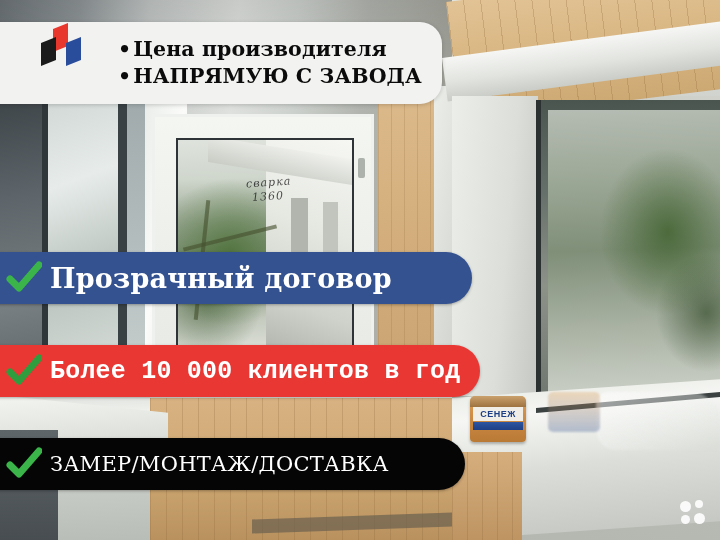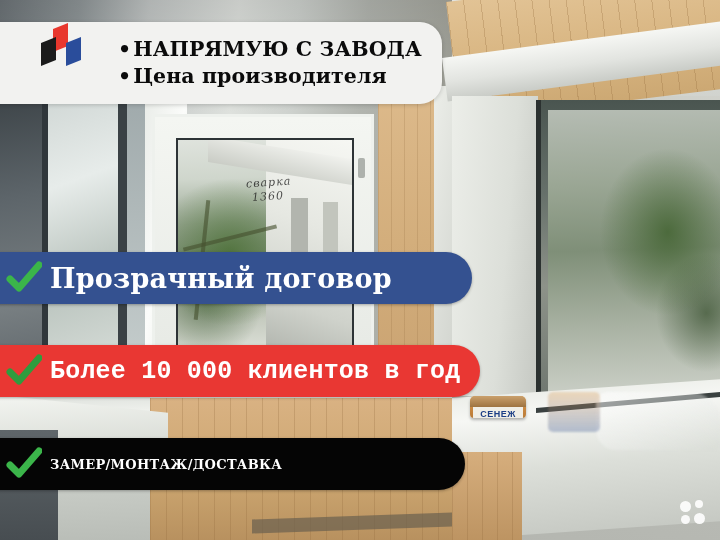--- a/index.html
+++ b/index.html
@@ -273,21 +273,21 @@
     left: 84px; top: 408px;
     width: 186px; height: 5px;
     background: #3a4140;
     transform: skewY(-5deg);
     transform-origin: left top;
   }
   
   .can {
     position: absolute;
     left: 470px; top: 396px;
-    width: 56px; height: 22px;
+    width: 56px; height: 46px;
     background: linear-gradient(180deg, #e2a45e 0%, #cf8d45 40%, #b97a36 100%);
     border-radius: 5px 5px 4px 4px;
     box-shadow: 0 2px 3px rgba(0,0,0,0.28);
     overflow: hidden;
   }
   .can-lid {
     position: absolute;
     left: 0; top: 0;
     width: 100%; height: 11px;
     background: linear-gradient(180deg, #caa06c, #9e7340);
@@ -436,22 +436,22 @@
     font-size: 25px;
     letter-spacing: 0.2px;
   }
   #banner-services {
     top: 438px;
     width: 489px;
     background: #050505;
   }
   #banner-services .blabel {
     font-family: "DejaVu Serif", serif;
-    font-weight: 700;
-    font-size: 13px;
+    font-weight: 400;
+    font-size: 21px;
     letter-spacing: 0.3px;
   }
 
   
   .avito {
     position: absolute;
     right: 14px;
     bottom: 14px;
     display: flex;
     align-items: center;
@@ -548,22 +548,22 @@
   <div class="header-panel">
     <div class="logo">
       <div class="logo-marks">
         <span class="pgram red"></span>
         <span class="pgram black"></span>
         <span class="pgram blue"></span>
       </div>
     </div>
 
     <div class="header-lines">
+      <div class="header-line"><span class="dot">•</span><span>Цена производителя</span></div>
       <div class="header-line"><span class="dot">•</span><span>НАПРЯМУЮ С ЗАВОДА</span></div>
-      <div class="header-line"><span class="dot">•</span><span>Цена производителя</span></div>
     </div>
   </div>
 
   <div class="banner" id="banner-contract">
     <svg class="tick" viewBox="0 0 36 36">
       <path d="M4 19 L13 28 L33 5" fill="none" stroke="#3bb54a" stroke-width="7" stroke-linecap="round" stroke-linejoin="round"></path>
     </svg>
     <span class="blabel">Прозрачный договор</span>
   </div>
 

